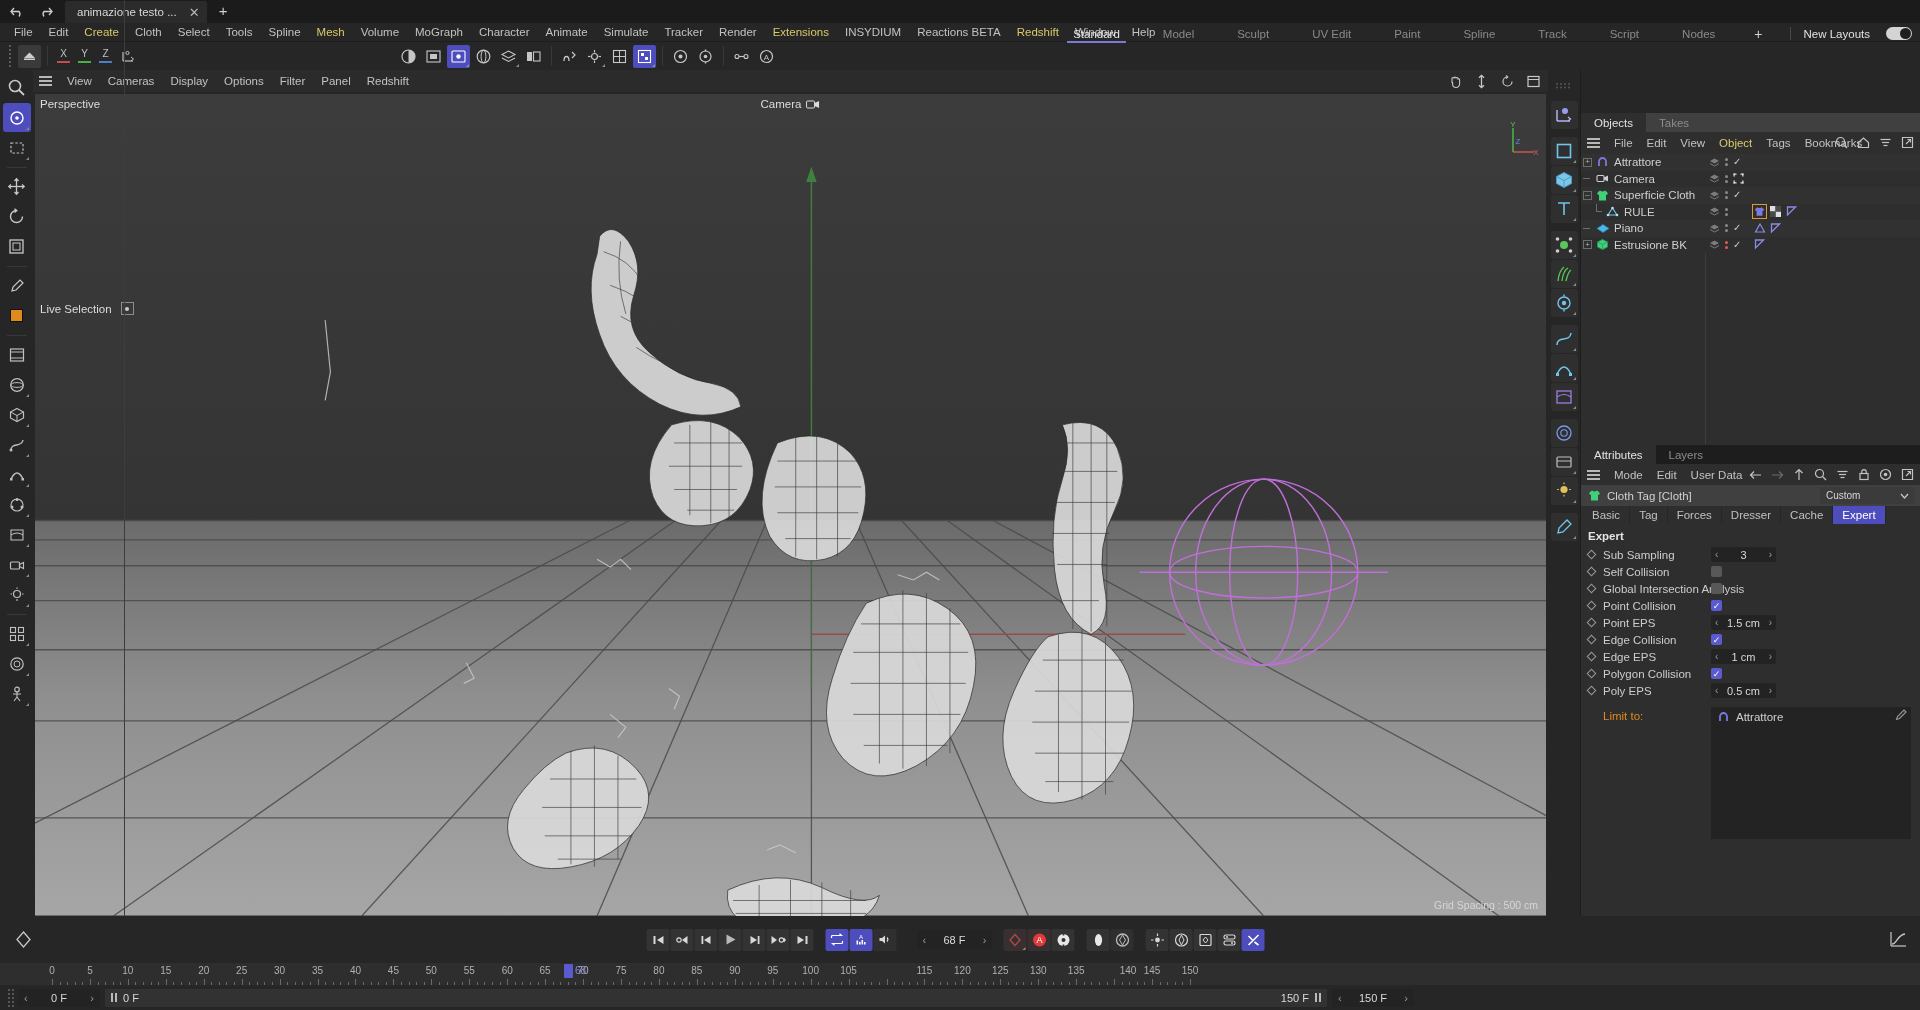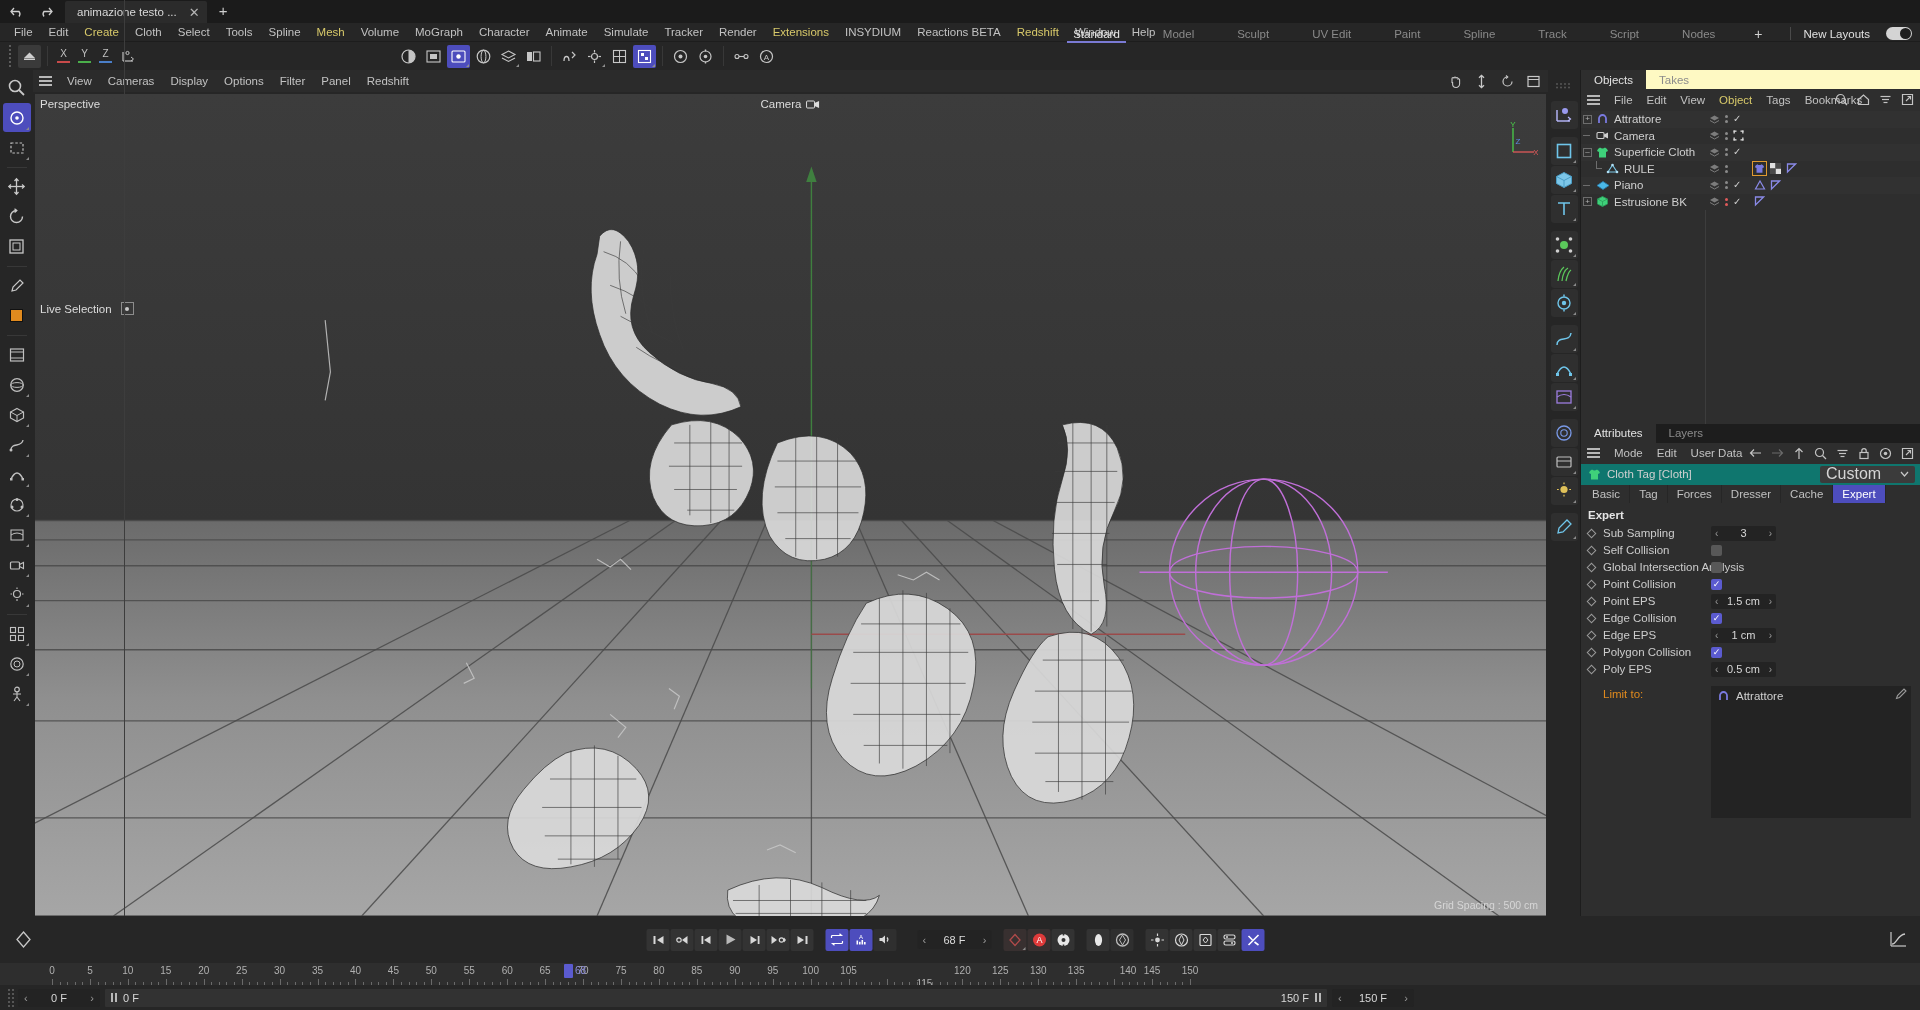--- a/index.html
+++ b/index.html
@@ -158,21 +158,21 @@
   .rbtn.plain { background: transparent; }
   .rbtn .crn { position:absolute; right:2px; bottom:2px; width:0;height:0;
     border-left:3px solid transparent; border-bottom:3px solid #8a8a8a; }
   .rsep { height: 7px; }
 
   
   .rightpanel {
     width: 340px; flex: 0 0 340px; background: #262626; display: flex; flex-direction: column;
     border-left: 1px solid #1d1d1d;
   }
-  .pan-tabs { height: 19px; display: flex; align-items: flex-end; background: #fef9c3; flex:0 0 19px;}
+  .pan-tabs { height: 19px; display: flex; align-items: flex-end; background: #404040; flex:0 0 19px;margin-top:43px;}
   .pan-tab {
     font-size: 11.5px; padding: 0 13px; height: 19px; display: flex; align-items: center;
     color: #8c8c8c;
   }
   .pan-tab.active { background: #2e2e2e; color: #e2e2e2; }
   .pan-menu {
     height: 21px; display: flex; align-items: center; font-size: 11.5px; background: #2e2e2e;
     padding-left: 6px; position: relative; flex: 0 0 21px;
   }
   .pan-menu .mi { padding: 0 7px; color: #c2c2c2; }
@@ -208,26 +208,26 @@
   .objfill { background: #2e2e2e; flex: 1 1 auto; position: relative;}
 
   
   .attr-tabs { height: 19px; display: flex; align-items: flex-end; background: #1d1d1d; flex:0 0 19px;}
   .attr-menu {
     height: 21px; display: flex; align-items: center; font-size: 11.5px; background: #2e2e2e;
     padding-left: 6px; position: relative; flex: 0 0 21px;
   }
   .attr-title {
     height: 21px; display: flex; align-items: center; font-size: 11.5px; padding-left: 7px;
-    color: #d0d0d0; position: relative; background:#0f766e; flex:0 0 21px;
+    color: #d0d0d0; position: relative; background:#404040; flex:0 0 21px;
   }
   .attr-title .ti { margin-right: 6px; display:flex; }
   .custom-sel {
     position: absolute; right: 5px; top: 2px; width: 95px; height: 17px; background: #3b3b3b;
-    border-radius: 2px; display: flex; align-items: center; padding: 0 6px; font-size: 16px;
+    border-radius: 2px; display: flex; align-items: center; padding: 0 6px; font-size: 10px;
     color: #d5d5d5; justify-content: space-between; text-align: right;
   }
   .attr-subtabs { height: 18px; display: flex; background: #2e2e2e; font-size: 11.5px; flex:0 0 18px; padding-left:2px;}
   .st {
     padding: 0 9px; height: 18px; display: flex; align-items: center; color: #c0c0c0;
     border-right: 1px solid #262626;
   }
   .st.active { background: #4d4dbd; color: #fff; }
   .attr-body { background: #2e2e2e; flex: 1 1 auto; padding-top: 4px; overflow: hidden; position:relative;}
   .grp-title { font-size: 11.5px; color: #e4e4e4; font-weight: bold; padding: 2px 0 4px 7px; }
@@ -1787,21 +1787,21 @@
         <div class="rtick" style="left: 545.133px;">65</div>
         <div class="rtick" style="left: 583.067px;">70</div>
         <div class="rtick" style="left: 621px;">75</div>
         <div class="rtick" style="left: 658.933px;">80</div>
         <div class="rtick" style="left: 696.867px;">85</div>
         <div class="rtick" style="left: 734.8px;">90</div>
         <div class="rtick" style="left: 772.733px;">95</div>
         <div class="rtick" style="left: 810.667px;">100</div>
         <div class="rtick" style="left: 848.6px;">105</div>
         <div class="rtick" style="left: 886.533px; margin-top: 19px;">110</div>
-        <div class="rtick" style="left: 924.467px; margin-top: 13px;">115</div>
+        <div class="rtick" style="left: 924.467px;">115</div>
         <div class="rtick" style="left: 962.4px;">120</div>
         <div class="rtick" style="left: 1000.33px;">125</div>
         <div class="rtick" style="left: 1038.27px;">130</div>
         <div class="rtick" style="left: 1076.2px;">135</div>
         <div class="rtick" style="left: 1128px;">140</div>
         <div class="rtick" style="left: 1152.07px;">145</div>
         <div class="rtick" style="left: 1190px;">150</div>
       </div>
     <div class="playhead" id="playhead" style="left: 563.893px;"></div>
     <div class="ph-label" id="ph-label" style="left: 574.893px;">68</div>

